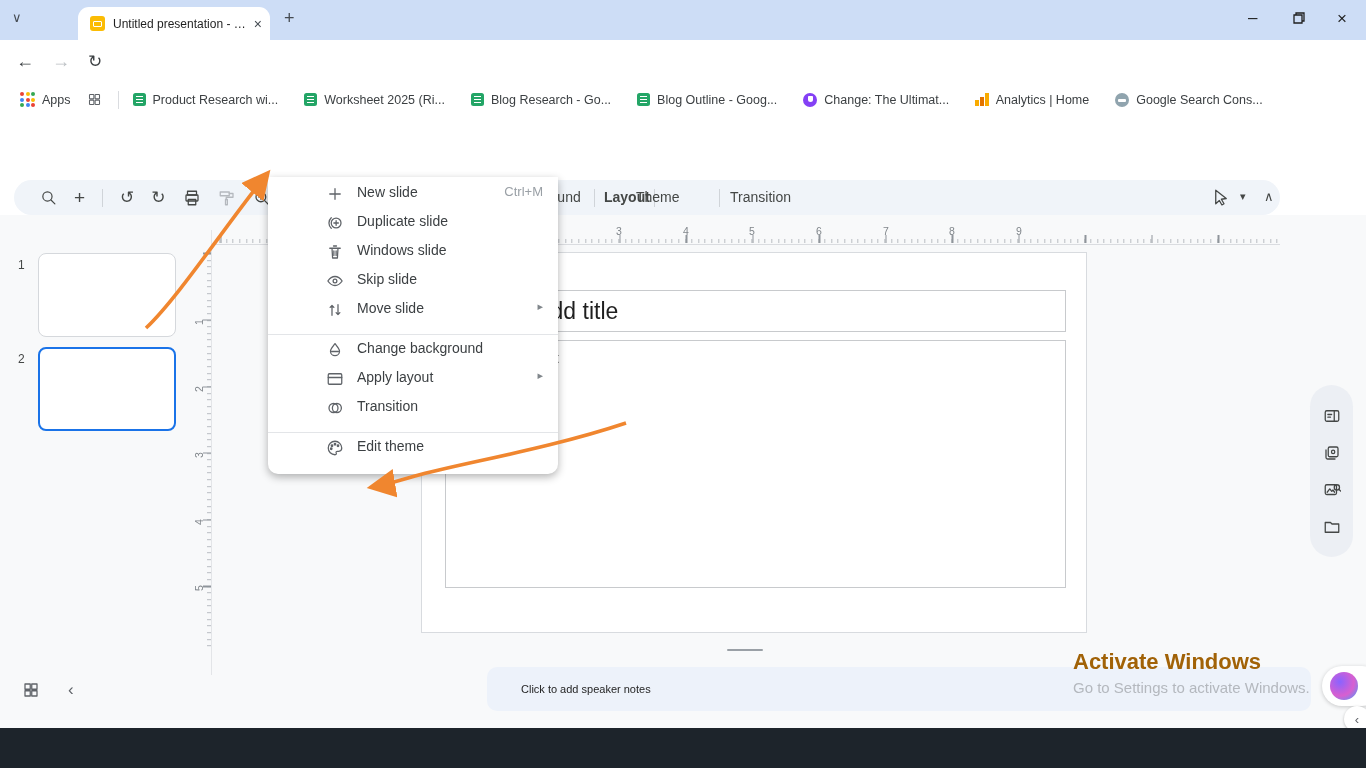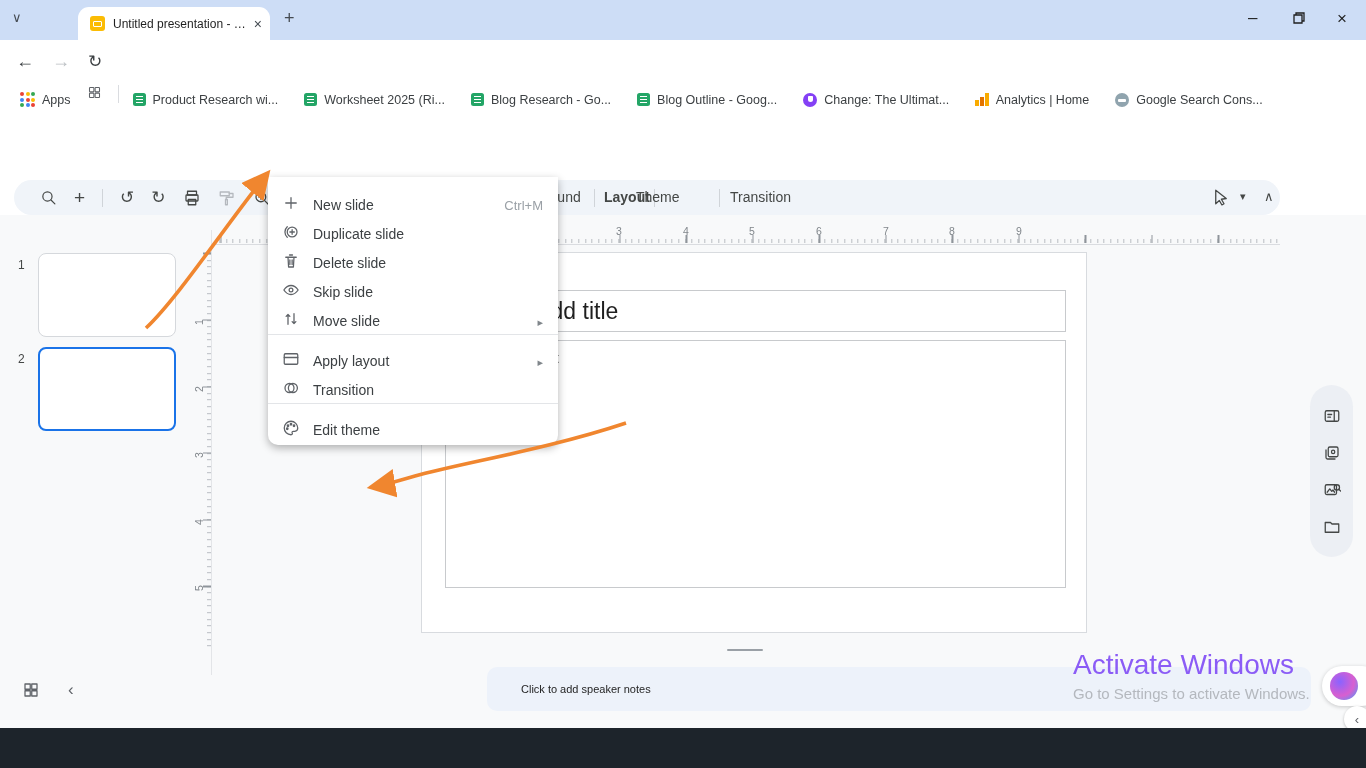--- a/index.html
+++ b/index.html
@@ -18,21 +18,21 @@
   .favicon-slides::after{content:"";position:absolute;left:3px;top:5px;width:7px;height:4px;border:1.6px solid #fff;border-radius:1px;}
   .glyph-btn{color:#454b52;font-size:15px;line-height:1;}
   
   .addressbar{left:0;top:40px;width:1366px;height:45px;background:#fff;}
   .urlpill{left:125px;top:47px;width:848px;height:31px;background:#f1f3f4;border-radius:16px;
     display:flex;align-items:center;padding:0 12px;box-sizing:border-box;}
   .urltext{font-size:13px;color:#202124;white-space:nowrap;overflow:hidden;flex:1;margin:0 10px;}
   .avatar{border-radius:50%;background:#6b3ac0;color:#fff;display:flex;align-items:center;justify-content:center;font-weight:bold;}
   .extslot{width:22px;height:22px;display:flex;align-items:center;justify-content:center;}
   
-  .bookmarks{left:0;top:85px;width:1366px;height:29px;background:#fff;display:flex;}
+  .bookmarks{left:0;top:85px;width:1366px;height:29px;background:#fff;display:flex;align-items:center;}
   .bm{display:flex;align-items:center;gap:7px;font-size:12.5px;color:#3c4043;white-space:nowrap;}
   .fav-sheets{width:13px;height:13px;background:#23a566;border-radius:2.5px;position:relative;}
   .fav-sheets::after{content:"";position:absolute;left:3px;top:3px;width:7px;height:7px;
     background:linear-gradient(#fff 0 0) 0 0/7px 1.4px no-repeat,linear-gradient(#fff 0 0) 0 2.8px/7px 1.4px no-repeat,linear-gradient(#fff 0 0) 0 5.6px/7px 1.4px no-repeat;}
   
   .appheader{left:0;top:114px;width:1366px;height:64px;background:#fff;}
   .slogo{left:28px;top:130px;width:27px;height:36px;background:#fbbc04;border-radius:4px;}
   .slogo::after{content:"";position:absolute;left:6px;top:14px;width:11px;height:8px;border:2.6px solid #fff;border-radius:1px;}
   .doctitle{left:57px;top:130px;font-size:18px;color:#1f1f1f;}
   .menubar{left:50px;top:151px;height:24px;display:flex;gap:2px;}
@@ -51,34 +51,34 @@
   .vticks-minor{position:absolute;background:repeating-linear-gradient(180deg,#b9bdc2 0 1px,transparent 1px 6.65px);background-position-y:3.2px;}
   .vticks-major{position:absolute;background:repeating-linear-gradient(180deg,#8f959b 0 1px,transparent 1px 66.5px);background-position-y:3.5px;}
   .thumb{position:absolute;left:38px;width:138px;height:84px;background:#fff;border:1px solid #d5d8dc;border-radius:8px;box-sizing:border-box;}
   .thumb.sel{border:2.4px solid #1a73e8;}
   .thumb-num{position:absolute;left:18px;font-size:12px;color:#444746;}
   .slidecanvas{left:421px;top:252px;width:666px;height:381px;background:#fff;border:1px solid #d8dbdf;box-sizing:border-box;}
   .ph-box{position:absolute;border:1.4px solid #c8cacd;box-sizing:border-box;background:#fff;}
   
   .ctxmenu{left:268px;top:177px;width:290px;background:#fff;border-radius:0 0 10px 10px;
     box-shadow:0 3px 9px rgba(0,0,0,.3);padding:7px 0;z-index:40;}
-  .mi{display:flex;align-items:flex-end;height:29px;padding:0 15px 0 13px;}
+  .mi{display:flex;align-items:flex-start;height:29px;padding:0 15px 0 13px;margin-left:44px;}
   .mi-ic{width:20px;height:20px;margin-right:12px;flex:none;display:flex;align-items:center;justify-content:center;}
   .mi-label{font-size:14px;color:#3c4043;flex:1;}
   .mi-short{font-size:13px;color:#9aa0a6;}
   .mi-badge{background:#f9ab00;color:#fff;font-size:11px;font-weight:bold;padding:2.5px 9px;border-radius:10px;}
   .mi-sub{color:#80868b;font-size:11px;}
   .msep{height:1px;background:#e3e5e8;margin:5px 0;}
   
   .notespill{left:487px;top:667px;width:824px;height:44px;background:#edf2fa;border-radius:10px;display:flex;align-items:center;}
   
   .sidepanel{left:1310px;top:385px;width:43px;height:172px;background:#eceff4;border-radius:22px;
     display:flex;flex-direction:column;align-items:center;justify-content:space-around;padding:12px 0;box-sizing:border-box;z-index:10;}
   
-  .wm1{font-size:28px;color:#8b5cf6;}
+  .wm1{font-size:22px;color:#a16207;font-weight:bold;}
   .wm2{font-size:15px;color:#b4b8be;}
   
   .taskbar{left:0;top:728px;width:1366px;height:40px;background:#1d242b;z-index:60;}
   .apps-grid{display:grid;grid-template-columns:4px 4px 4px;grid-template-rows:4px 4px 4px;gap:1.5px;}
   .apps-grid i{border-radius:50%;}
 </style>
 </head>
 <body>
 
 <div class="screen">
@@ -438,41 +438,50 @@
         </span>
       <span class="mi-label">Duplicate slide</span>
     </div>
     <div class="mi">
       <span class="mi-ic">
           <svg width="18" height="18" viewBox="0 0 24 24" class="ic">
             <path d="M10 4h4M5 7h14M8 7l.8 13h6.4L16 7"></path>
             <path d="M10.5 10.5v6M13.5 10.5v6"></path>
           </svg>
         </span>
-      <span class="mi-label">Delete slide</span>
+      <span class="mi-label">Windows slide</span>
     </div>
     <div class="mi">
       <span class="mi-ic">
           <svg width="18" height="18" viewBox="0 0 24 24" class="ic">
             <path d="M2.5 12S6.5 6 12 6s9.5 6 9.5 6-4 6-9.5 6S2.5 12 2.5 12z"></path>
             <circle cx="12" cy="12" r="2.5"></circle>
           </svg>
         </span>
       <span class="mi-label">Skip slide</span>
     </div>
     <div class="mi">
       <span class="mi-ic">
           <svg width="18" height="18" viewBox="0 0 24 24" class="ic">
             <path d="M8 19V6M5.5 8.5L8 6l2.5 2.5M16 5v13M13.5 15.5L16 18l2.5-2.5"></path>
           </svg>
         </span>
       <span class="mi-label">Move slide</span>
       <span class="mi-sub">▸</span>
     </div>
     <div class="msep"></div>
+    <div class="mi">
+      <span class="mi-ic">
+          <svg width="18" height="18" viewBox="0 0 24 24" class="ic">
+            <path d="M12 3.5c3 4 6 6.8 6 10a6 6 0 0 1-12 0c0-3.2 3-6 6-10z"></path>
+            <path d="M7.5 14h9"></path>
+          </svg>
+        </span>
+      <span class="mi-label">Change background</span>
+    </div>
     <div class="mi">
       <span class="mi-ic">
           <svg width="18" height="18" viewBox="0 0 24 24" class="ic">
             <rect x="3" y="5" width="18" height="14" rx="1.5"></rect>
             <path d="M3 10h18"></path>
           </svg>
         </span>
       <span class="mi-label">Apply layout</span>
       <span class="mi-sub">▸</span>
     </div>

